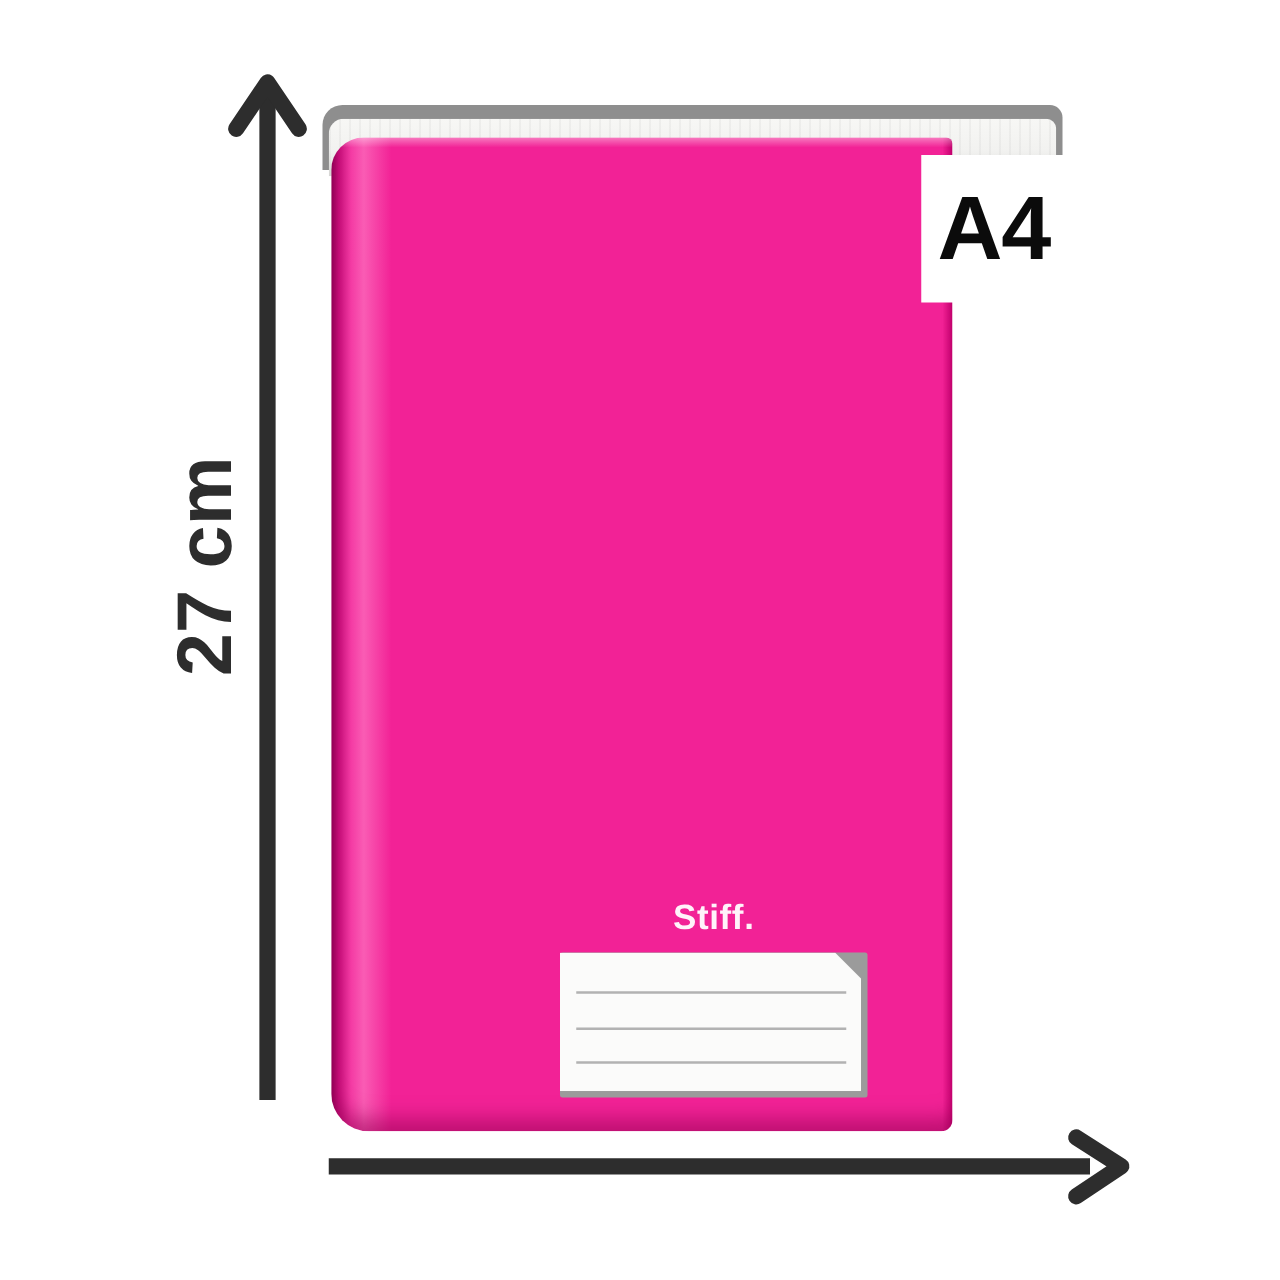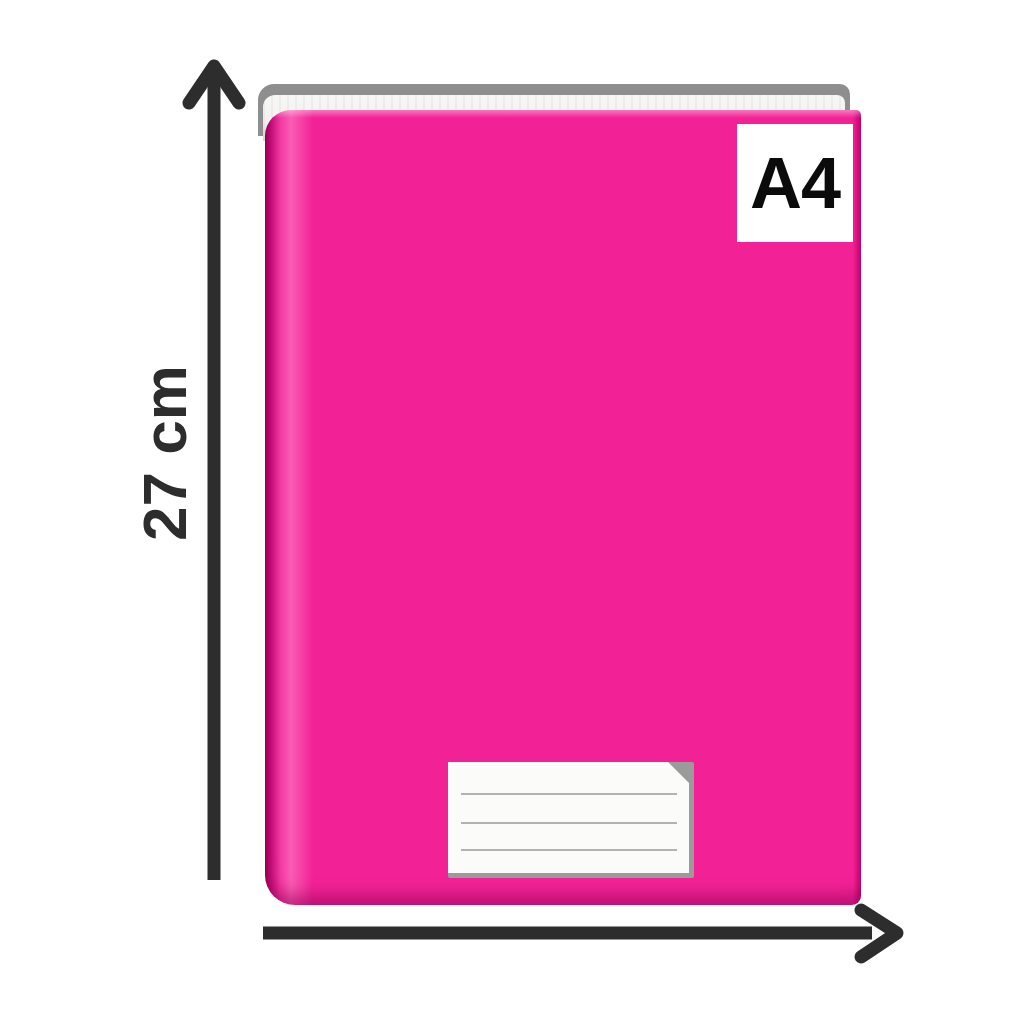--- a/index.html
+++ b/index.html
@@ -28,21 +28,21 @@
     left: 263px; top: 95px;
     width: 582px; height: 46px;
     background:
       repeating-linear-gradient(90deg, rgba(0,0,0,0.035) 0 2px, rgba(0,0,0,0) 2px 8px),
       linear-gradient(180deg, #f7f7f5 0%, var(--pages-white, #f2f2f0) 55%, #dddddb 100%);
     border-radius: 12px 8px 0 0;
   }
   .front-cover {
     position: absolute;
     left: 265px; top: 110px;
-    width: 596px; height: 795px;
+    width: 497px; height: 795px;
     background:
       linear-gradient(180deg, rgba(255,255,255,0.40) 0px, rgba(255,255,255,0) 8px),
       linear-gradient(90deg,
         var(--spine-shadow, #8f0054) 0px,
         #c40d77 6px,
         #f43ba4 16px,
         #fa5cb4 26px,
         var(--cover-pink, #f22296) 48px,
         var(--cover-pink, #f22296) calc(100% - 8px),
         var(--cover-edge-dark, #c4006e) 100%);
@@ -131,20 +131,21 @@
 </head>
 <body>
 
 <div class="canvas">
 
   <div class="notebook">
     <div class="back-cover"></div>
     <div class="pages"></div>
     <div class="front-cover">
       <div class="size-badge">A4</div>
+      <div class="brand">Stiff.</div>
       <div class="name-plate">
         <div class="plate-face">
           <div class="plate-line l1"></div>
           <div class="plate-line l2"></div>
           <div class="plate-line l3"></div>
         </div>
       </div>
     </div>
   </div>
 

